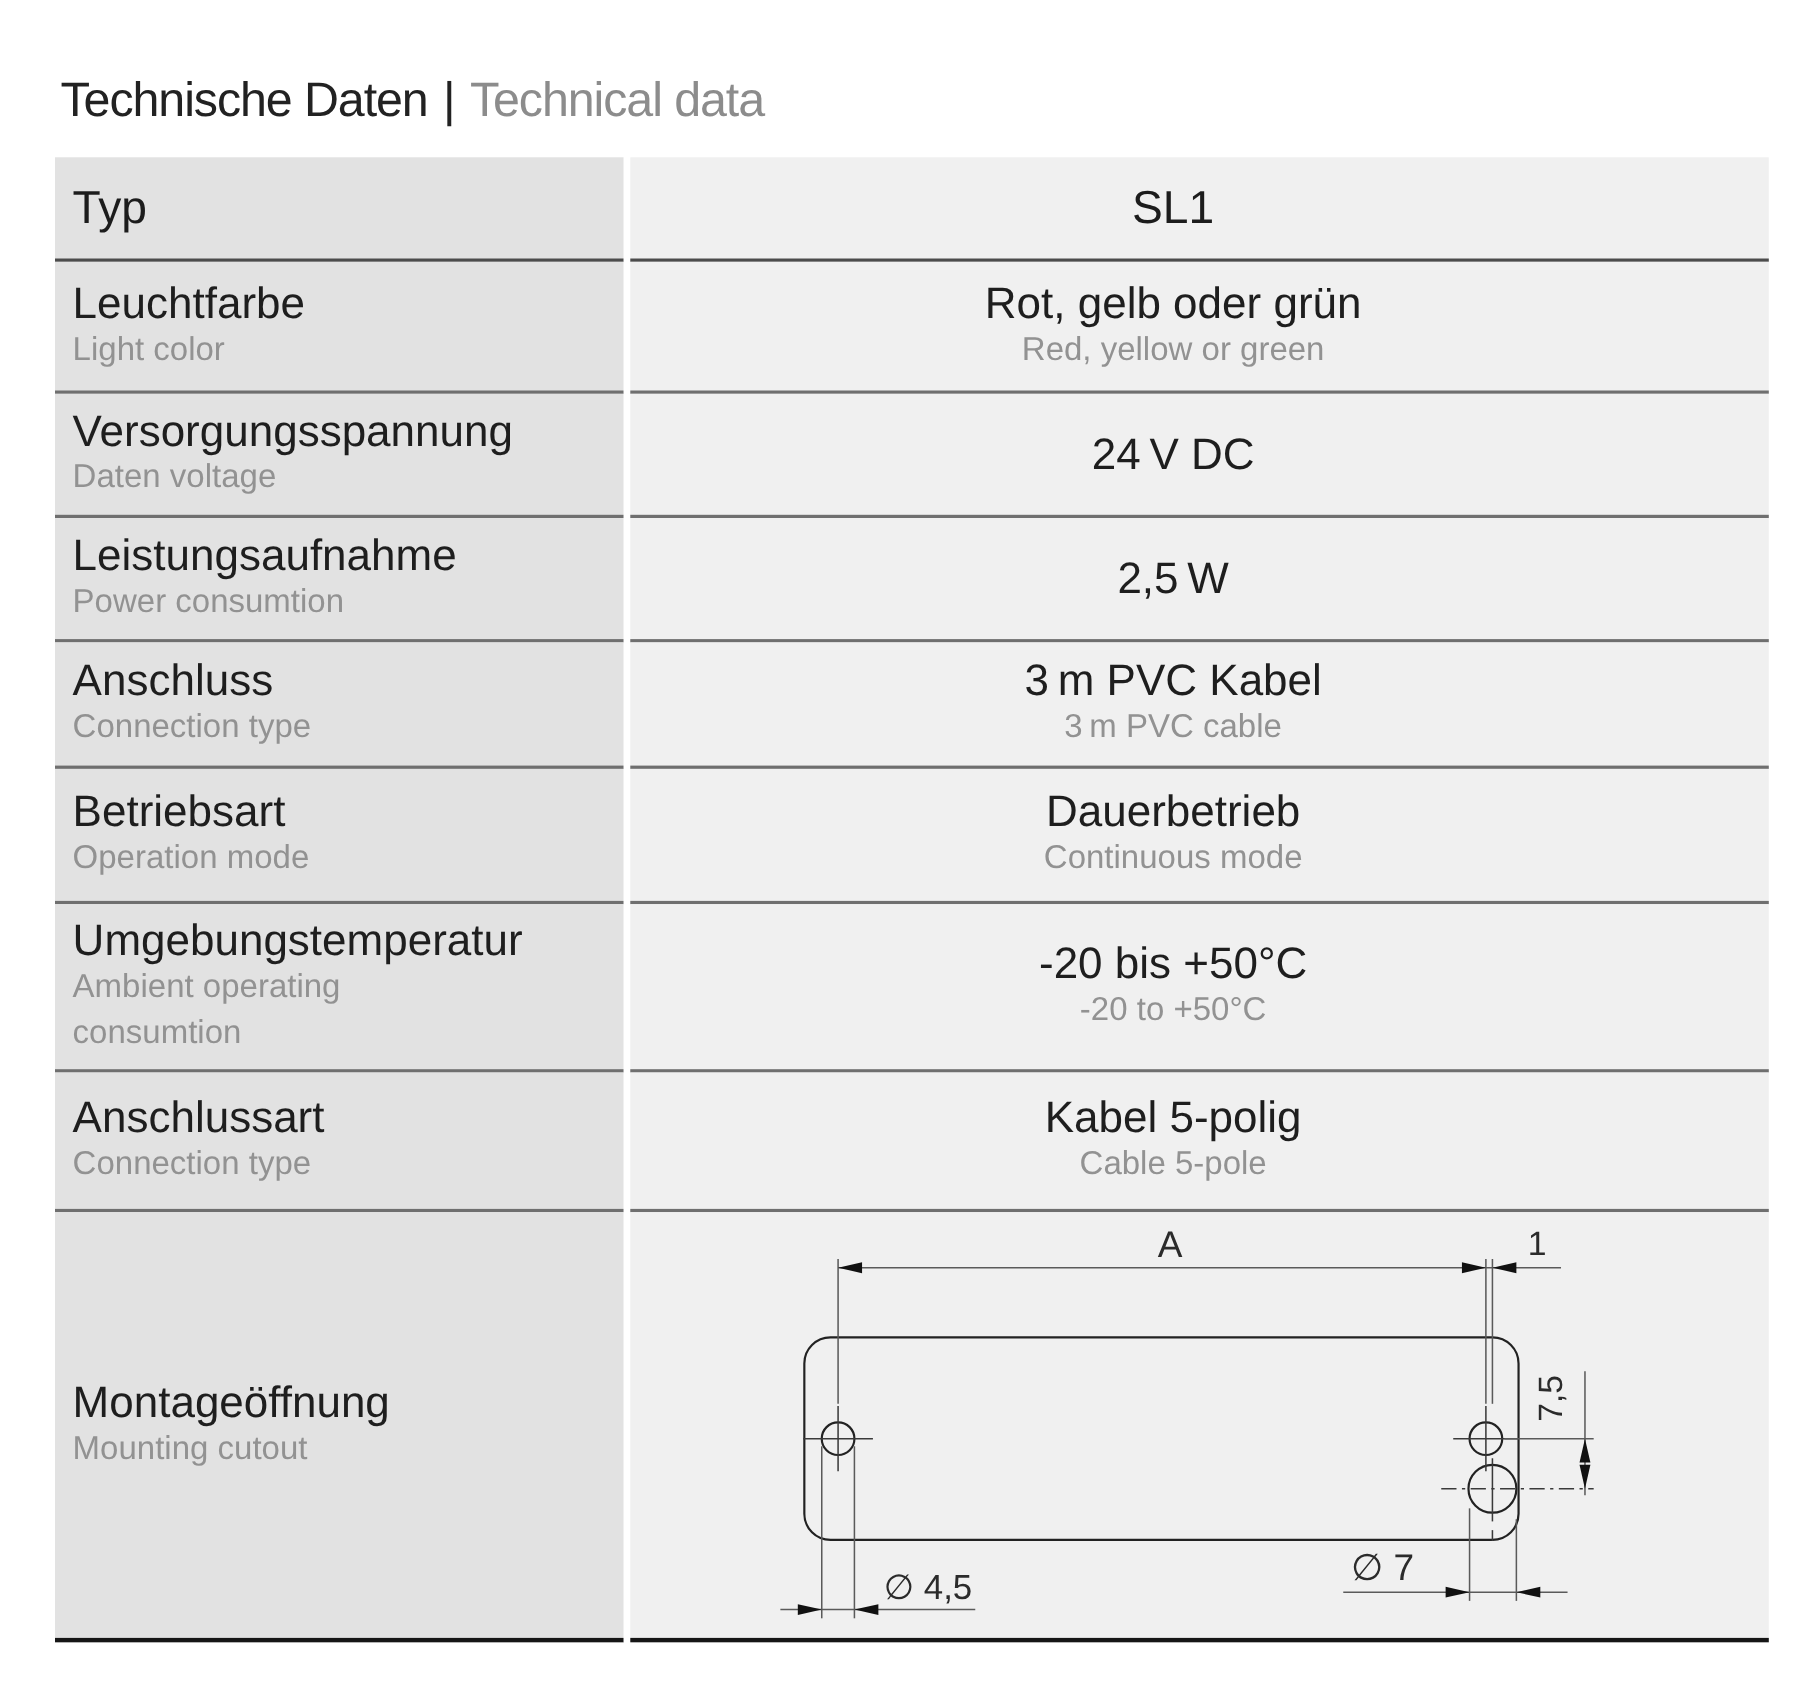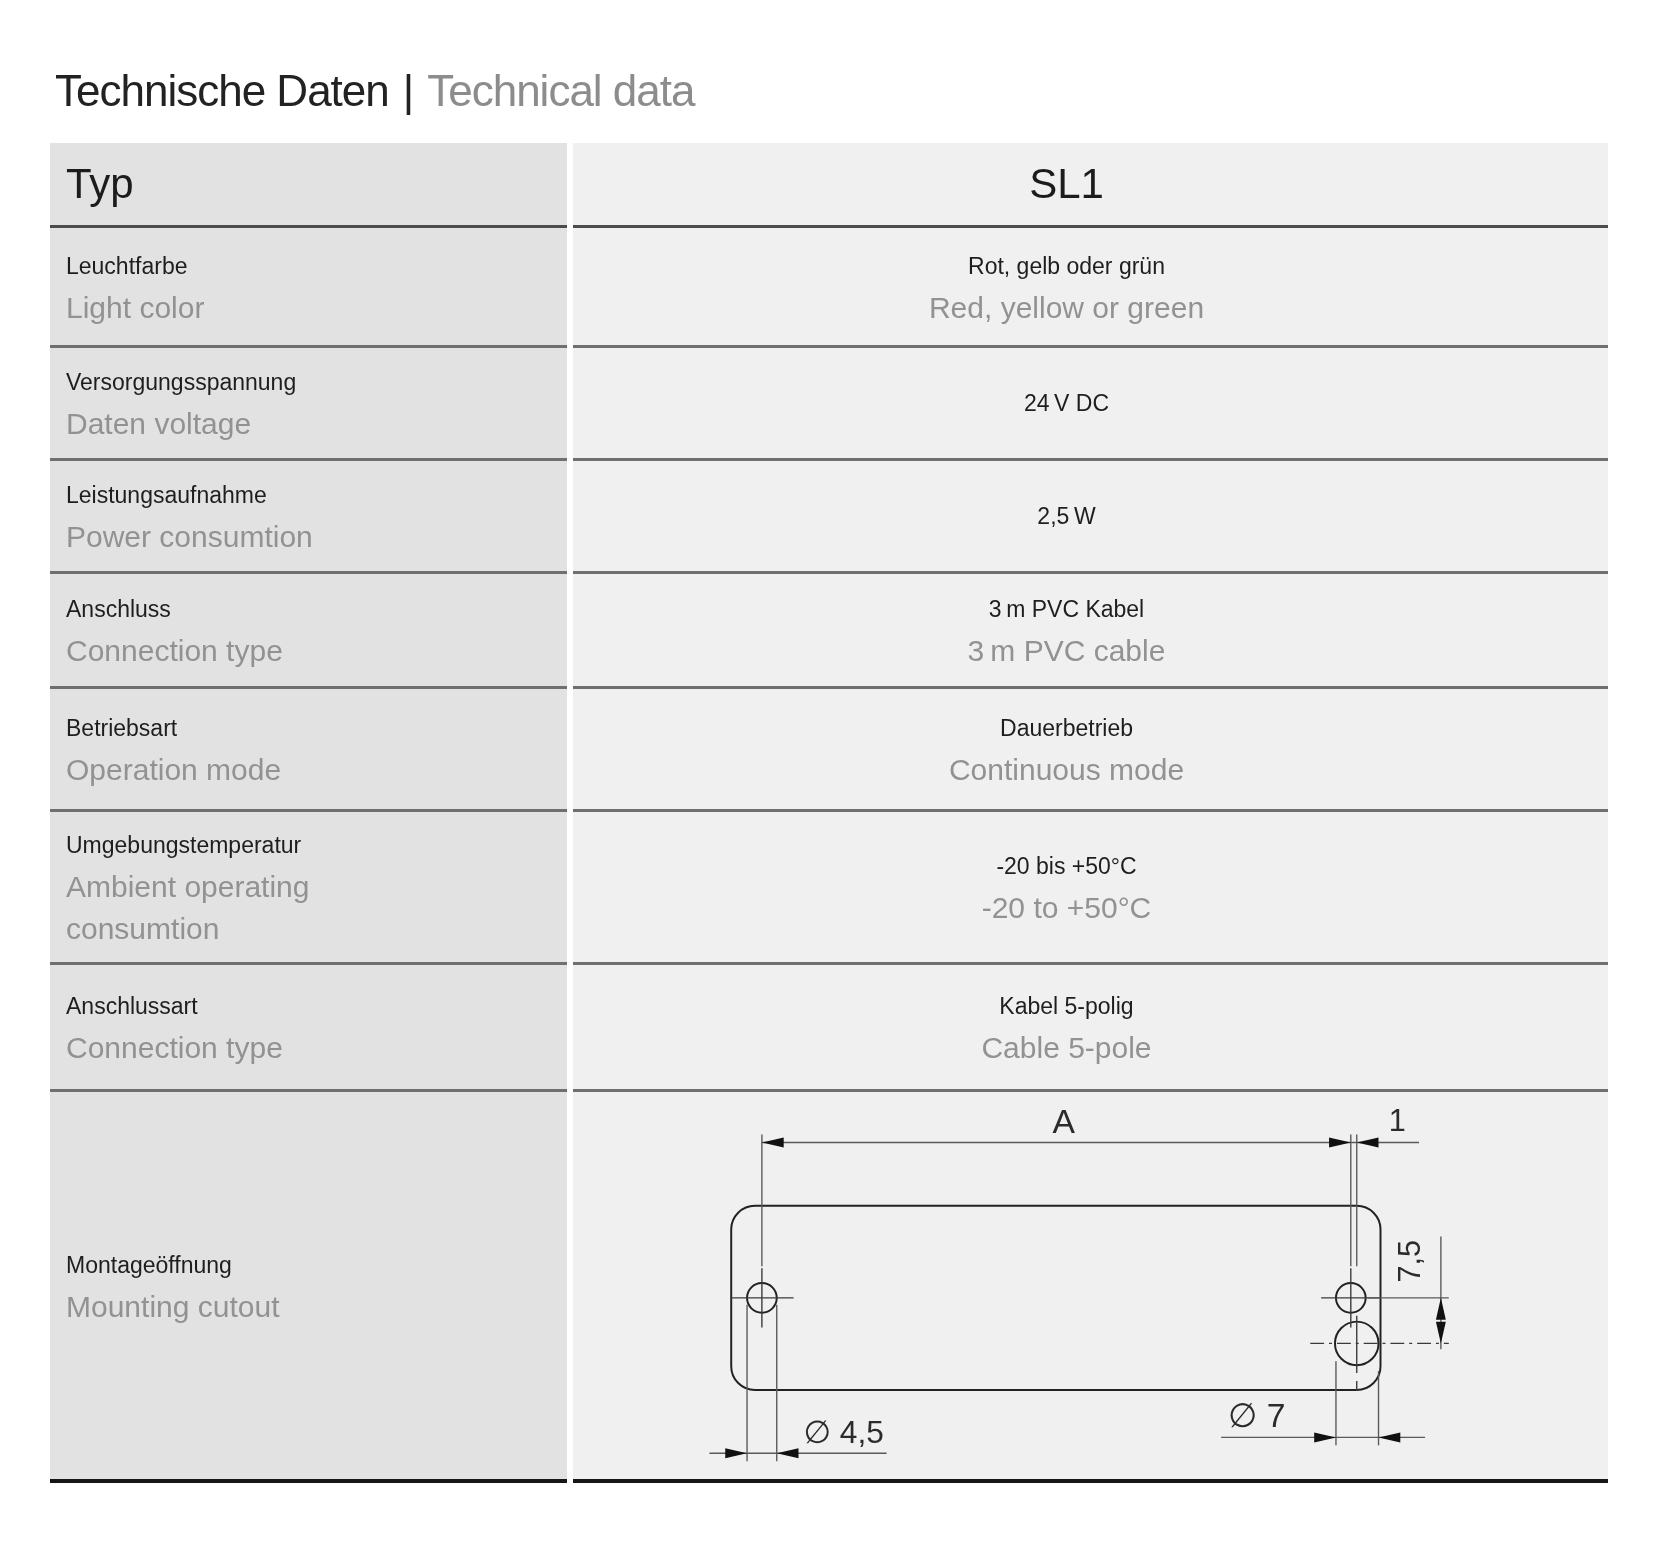--- a/index.html
+++ b/index.html
@@ -16,42 +16,42 @@
   .cell-l{width:517px;background:#e2e2e2;border-bottom:3px solid #6f6f6f;
           display:flex;flex-direction:column;justify-content:center;
           padding-left:16px;box-sizing:border-box;}
   .gutter{width:6px;background:#ffffff;}
   .cell-r{flex:1;background:#f0f0f0;border-bottom:3px solid #6f6f6f;
           display:flex;flex-direction:column;justify-content:center;
           text-align:center;padding-right:48px;box-sizing:border-box;position:relative;}
   .row.header .cell-l,.row.header .cell-r{border-bottom:3px solid #4c4c4c;}
   .row.last .cell-l,.row.last .cell-r{border-bottom:4px solid #161616;}
 
-  .row .de{font-size:23px;line-height:42px;color:#1e1e1e;}
+  .row .de{font-size:40px;line-height:42px;color:#1e1e1e;}
   .row .en{font-size:30px;line-height:42px;color:#929292;}
   .cell-l .en{max-width:340px;}
   .row.header .lab{font-size:42px;color:#1c1c1c;}
   .row.header .val{font-size:42px;color:#1c1c1c;}
 
   .drawing-cell{padding:0 !important;}
   .drawing-cell svg{position:absolute;left:0;top:0;width:100%;height:100%;display:block;}
   .dim-text{font-family:"Liberation Sans", sans-serif;fill:#2b2b2b;}
 </style>
 </head>
 <body>
 
 <div class="page">
 
   <div class="title">
     <span class="de">Technische Daten</span><span class="sep">|</span><span class="en">Technical data</span>
   </div>
 
   <div class="table">
 
-    <div class="row header" style="height:85px">
+    <div class="row header" style="height:95px">
       <div class="cell-l">
         <div class="lab">Typ</div>
       </div>
       <div class="gutter"></div>
       <div class="cell-r">
         <div class="val">SL1</div>
       </div>
     </div>
 
     <div class="row" style="height:120px">

